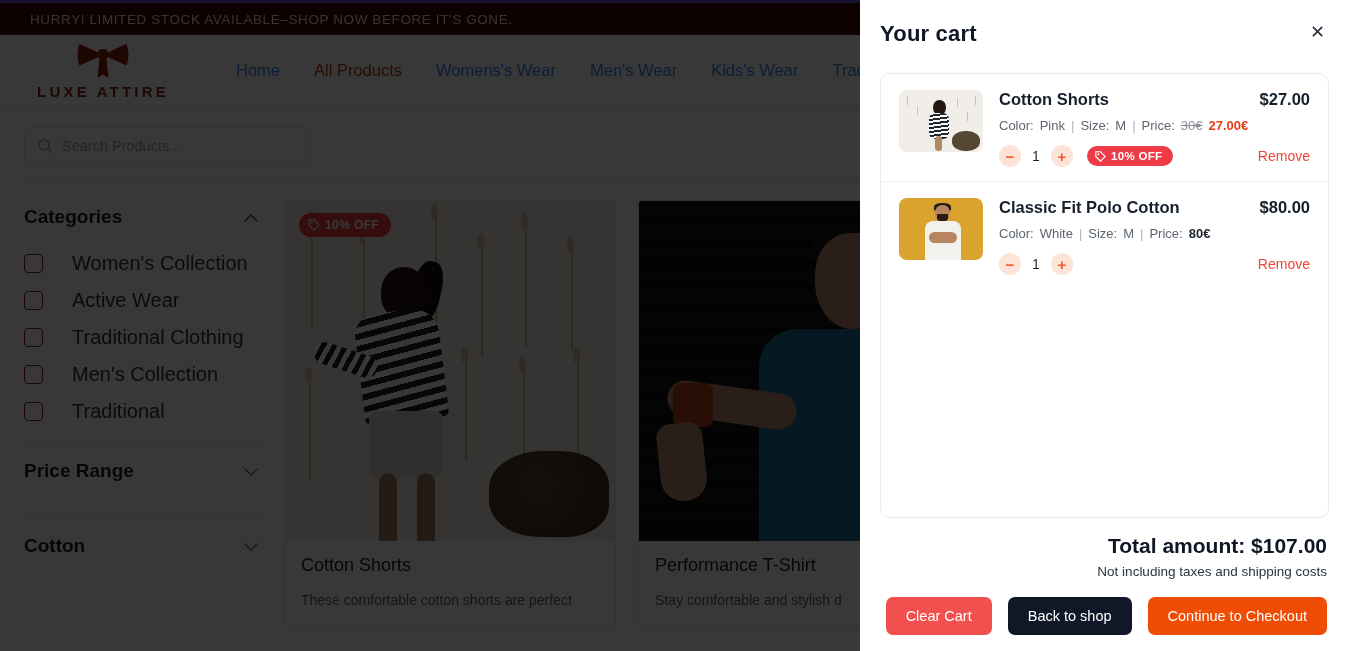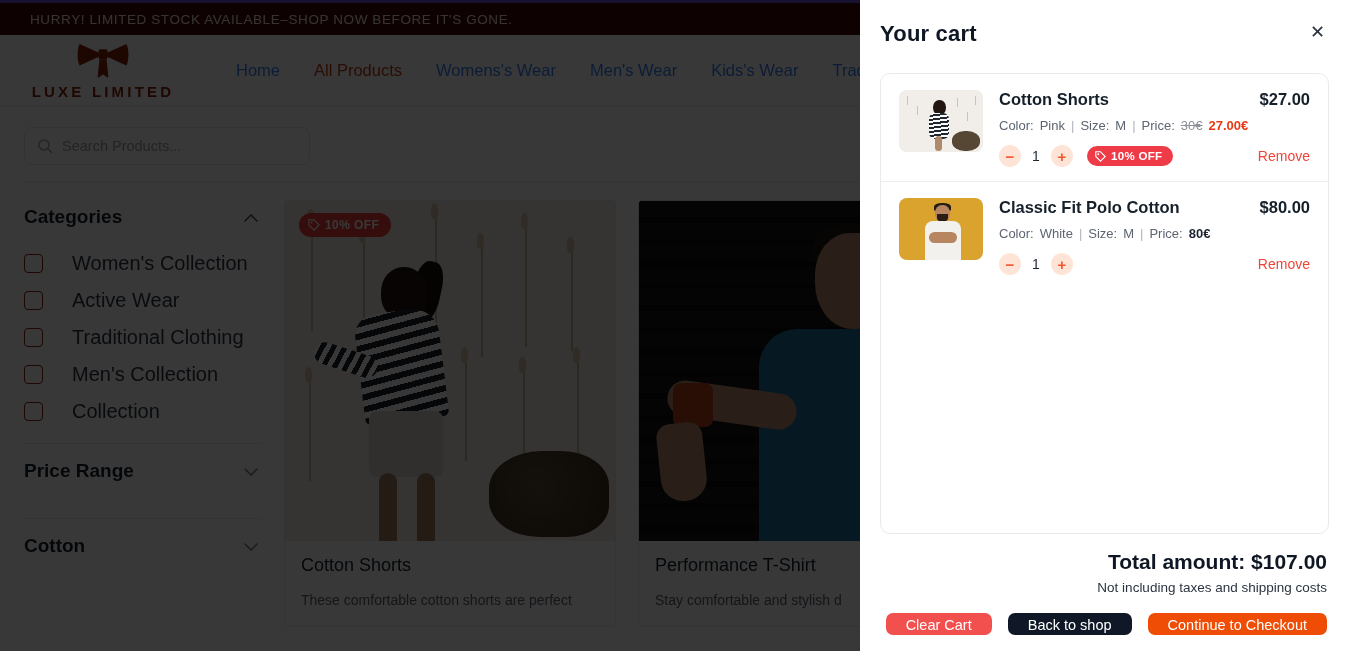--- a/index.html
+++ b/index.html
@@ -158,21 +158,21 @@
   .disc-chip {
     background:#ef3b48; color:#fff; border-radius:999px; font-size:11.5px; font-weight:700;
     padding:4px 11px 4px 8px; display:flex; align-items:center; gap:5px; letter-spacing:.3px;
   }
   .remove-link { margin-left:auto; color:#ef4438; font-size:14px; cursor:pointer; }
 
   .cart-foot { padding:16px 2px 0; }
   .total-line { text-align:right; font-size:21px; font-weight:700; color:#0f1724; }
   .total-sub { text-align:right; font-size:13.5px; color:#2b3440; margin-top:6px; }
   .foot-btns { display:flex; gap:16px; justify-content:flex-end; margin-top:18px; }
-  .btn { border:none; border-radius:7px; cursor:pointer; font-size:14.5px; color:#fff; height:22px; padding:4px 20px; }
+  .btn { border:none; border-radius:7px; cursor:pointer; font-size:14.5px; color:#fff; height:38px; padding:4px 20px; }
   .btn-clear { background:#f2504e; }
   .btn-back { background:#101828; }
   .btn-checkout { background:#ef4d05; }
 </style>
 </head>
 <body>
 
 <div id="root">
 
   <div id="store-page">
@@ -185,21 +185,21 @@
 
     <div class="site-header">
       <div class="brand">
         <svg class="brand-mark" viewBox="0 0 60 42">
           <path d="M26 12 L4 2 C1 8 1 20 4 26 L26 16 Z" fill="#8a1c08"></path>
           <path d="M34 12 L56 2 C59 8 59 20 56 26 L34 16 Z" fill="#8a1c08"></path>
           <rect x="25" y="8" width="10" height="11" rx="2" fill="#8a1c08"></rect>
           <path d="M26 19 L24 40 L30 36 L36 40 L34 19 Z" fill="#8a1c08"></path>
           <path d="M7 13 L22 14 M7 17 L22 16" stroke="#2b2b2b" stroke-width="0.8" opacity=".35"></path>
         </svg>
-        <div class="brand-name">LUXE LIMITED</div>
+        <div class="brand-name">LUXE ATTIRE</div>
       </div>
 
       <nav class="main-nav">
         <span class="nav-link">Home</span>
         <span class="nav-link active">All Products</span>
         <span class="nav-link">Womens's Wear</span>
         <span class="nav-link">Men's Wear</span>
         <span class="nav-link">Kids's Wear</span>
         <span class="nav-link">Tradi</span>
       </nav>
@@ -239,21 +239,21 @@
           <label class="filter-item">
             <span class="cbox"></span>
             <span class="filter-label">Traditional Clothing</span>
           </label>
           <label class="filter-item">
             <span class="cbox"></span>
             <span class="filter-label">Men's Collection</span>
           </label>
           <label class="filter-item">
             <span class="cbox"></span>
-            <span class="filter-label">Collection</span>
+            <span class="filter-label">Traditional</span>
           </label>
         </div>
 
         <div class="side-sep"></div>
         <div class="filter-head collapsed">
           <span class="filter-title">Price Range</span>
           <svg class="chev" viewBox="0 0 14 9">
             <polyline points="1,2 7,8 13,2" fill="none" stroke="#6b737d" stroke-width="1.4" stroke-linecap="round"></polyline>
           </svg>
         </div>

